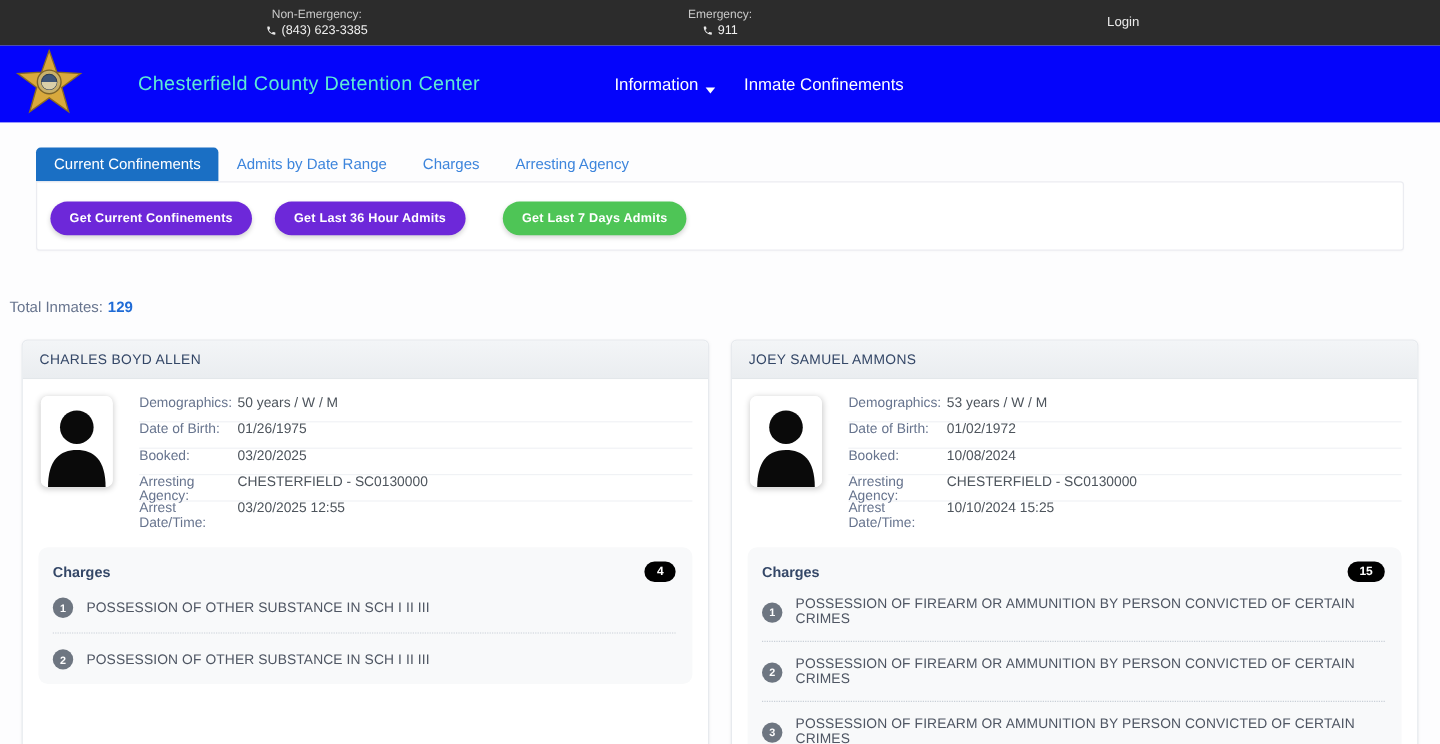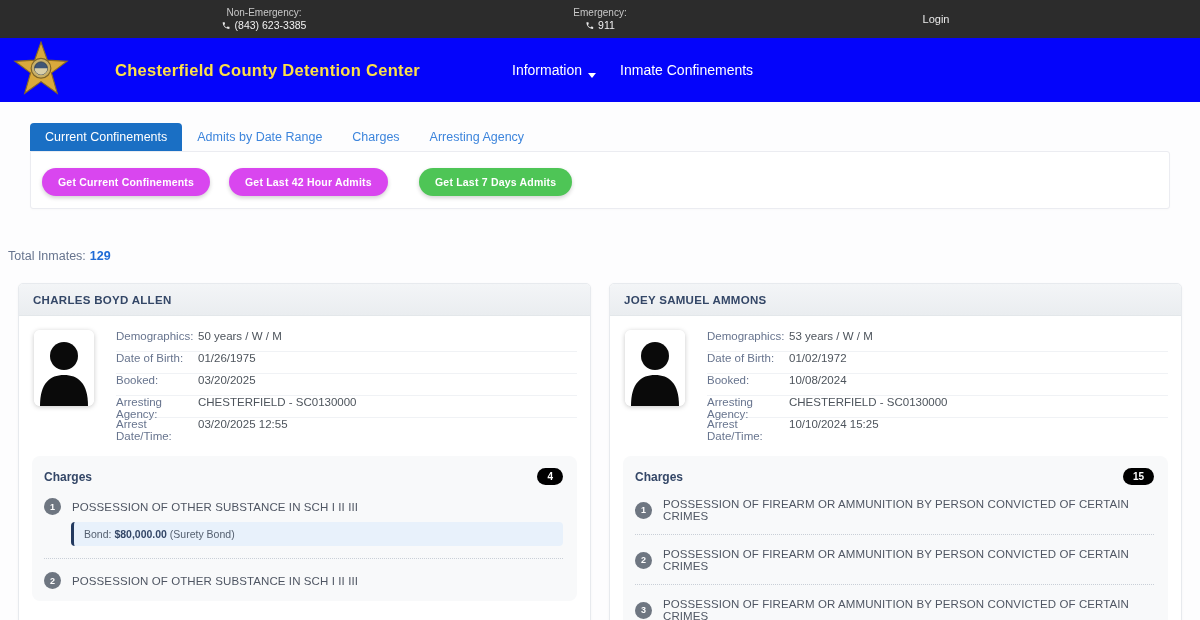--- a/index.html
+++ b/index.html
@@ -12,51 +12,51 @@
   .topbar .pb-label { font-size:10px; color:#c9c9c9; line-height:13px; }
   .topbar .pb-value { font-size:10.5px; color:#f0f0f0; line-height:13px; display:flex; align-items:center; justify-content:center; gap:4px; }
   .topbar .login { position:absolute; top:0; height:38px; display:flex; align-items:center;
                    transform:translateX(-50%); font-size:11px; color:#e9e9e9; cursor:pointer; }
   .ph-icon { width:9px; height:9px; display:inline-block; }
 
   
   .navbar { position:relative; height:64px; background:#0404fb; }
   .star-logo { position:absolute; left:12px; top:3px; width:58px; height:58px; }
   .brand { position:absolute; left:115px; top:0; height:64px; display:flex; align-items:center;
-           color:#fde047; font-size:16.5px; font-weight:700; letter-spacing:.3px; }
+           color:#5eead4; font-size:16.5px; font-weight:400; letter-spacing:.3px; }
   .nav-links { position:absolute; left:512px; top:0; height:64px; display:flex; align-items:center; gap:24px; }
   .nav-link { color:#fff; font-size:14px; cursor:pointer; display:flex; align-items:flex-end; gap:6px; }
   .caret { width:0; height:0; border-left:4px solid transparent; border-right:4px solid transparent;
            border-top:5px solid #fff; display:inline-block; margin-top:2px; }
 
   
   .main { position:relative; width:956px; height:518px; }
 
   .tabs-wrap { position:absolute; left:30px; top:21px; width:1140px; }
   .tabs-row { display:flex; align-items:flex-end; }
   .tab { font-size:12.5px; padding:7px 15px; border-radius:4px 4px 0 0; cursor:pointer; }
   .tab.active { background:#1a6fc4; color:#fff; font-weight:500; }
   .tab.idle { color:#3d85dc; }
   .tab-content { position:relative; height:58px; background:#fff; border:1px solid #ebecf1;
                  border-radius:0 3px 3px 3px; box-shadow:0 1px 2px rgba(0,0,0,.02); }
   .pill-btn { position:absolute; top:16px; border:none; color:#fff; font-weight:bold; font-size:10.5px;
               padding:8px 16px; border-radius:20px; cursor:pointer; letter-spacing:.2px;
               box-shadow:0 2px 4px rgba(0,0,0,.18); font-family:inherit; }
-  .pill-blue { background:#d946ef; }
+  .pill-blue { background:#6d28d9; }
   .pill-green { background:#4ec556; }
 
   .total-line { position:absolute; left:8px; top:147px; font-size:12.5px; color:#67748e; }
   .total-line b { color:#1f6bd6; margin-left:4px; }
 
   .cards-row { position:absolute; left:18px; top:181px; width:1164px; display:flex; gap:18px; }
   .card { flex:1; background:#fff; border:1px solid #e7eaee; border-radius:5px 5px 0 0;
           box-shadow:0 1px 3px rgba(0,0,0,.04); }
   .card-header { height:32px; display:flex; align-items:center; padding-left:14px;
                  background:linear-gradient(#f3f5f7,#eaedf0); border-bottom:1px solid #e3e7ea;
-                 border-radius:4px 4px 0 0; font-size:11.5px; font-weight:bold; color:#344767; letter-spacing:.3px; }
+                 border-radius:4px 4px 0 0; font-size:11.5px; font-weight:normal; color:#344767; letter-spacing:.3px; }
   .card-body { padding:14px 13px 0 13px; }
 
   .profile { display:flex; }
   .avatar { width:60px; height:76px; border-radius:6px; background:#fff; overflow:hidden;
             box-shadow:0 1px 5px rgba(0,0,0,.22); flex:0 0 60px; margin-left:2px; }
   .details { flex:1; margin-left:22px; }
   .d-row { display:flex; align-items:flex-start; height:22px; border-bottom:1px solid #f0f2f5; font-size:11.5px; }
   .d-row:last-child { border-bottom:none; }
   .d-label { width:82px; color:#67748e; flex:0 0 82px; }
   .d-value { color:#4d545c; }
@@ -122,21 +122,21 @@
 
   <div class="tabs-wrap">
     <div class="tabs-row">
       <div class="tab active">Current Confinements</div>
       <div class="tab idle">Admits by Date Range</div>
       <div class="tab idle">Charges</div>
       <div class="tab idle">Arresting Agency</div>
     </div>
     <div class="tab-content">
       <button class="pill-btn pill-blue" style="left:11px">Get Current Confinements</button>
-      <button class="pill-btn pill-blue" style="left:198px">Get Last 42 Hour Admits</button>
+      <button class="pill-btn pill-blue" style="left:198px">Get Last 36 Hour Admits</button>
       <button class="pill-btn pill-green" style="left:388px">Get Last 7 Days Admits</button>
     </div>
   </div>
 
   <div class="total-line">
     <span>Total Inmates:</span><b>129</b>
   </div>
 
   <div class="cards-row">
 
@@ -177,25 +177,20 @@
 
         <div class="charges-panel">
           <div class="charges-head">
             <div class="charges-title">Charges</div>
             <div class="count-badge">4</div>
           </div>
           <div class="charge-item">
             <div class="charge-num">1</div>
             <div class="charge-text">POSSESSION OF OTHER SUBSTANCE IN SCH I II III</div>
           </div>
-          <div class="bond-note">
-            <span>Bond:</span>
-            <b>$80,000.00</b>
-            <span>(Surety Bond)</span>
-          </div>
           <div class="dot-sep"></div>
           <div class="charge-item">
             <div class="charge-num">2</div>
             <div class="charge-text">POSSESSION OF OTHER SUBSTANCE IN SCH I II III</div>
           </div>
 
         </div>
       </div>
     </div>
 

